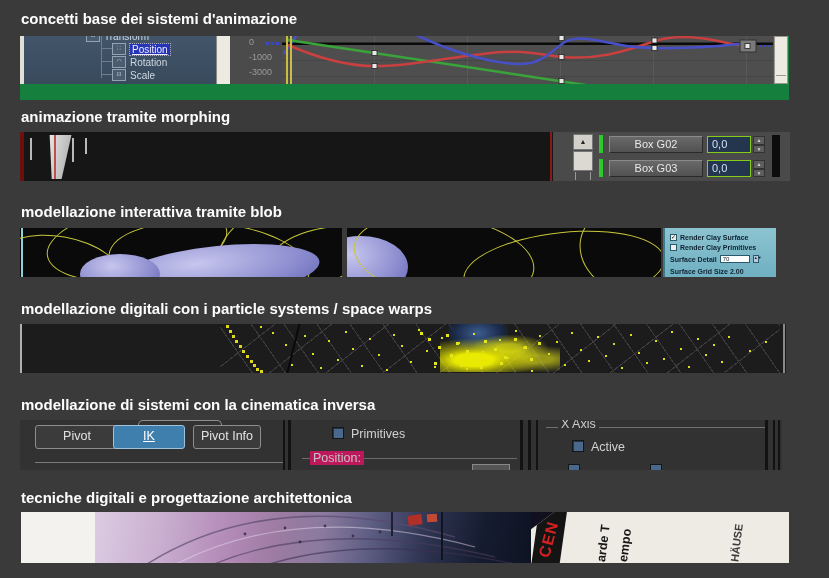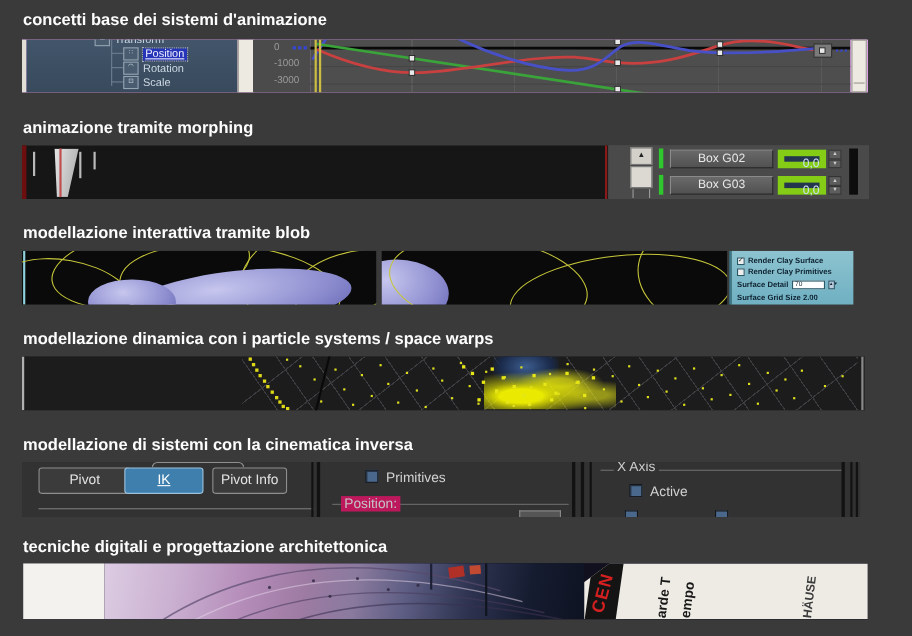--- a/index.html
+++ b/index.html
@@ -2,21 +2,21 @@
 <html><head>
 <meta charset="utf-8">
 <style>
   html,body{margin:0;padding:0;}
   body{width:829px;height:578px;background:#3a3a3a;font-family:"Liberation Sans",sans-serif;position:relative;overflow:hidden;}
   .abs{position:absolute;}
   .title{position:absolute;left:21px;color:#fdfdfd;font-size:15px;font-weight:bold;white-space:nowrap;}
   .strip{position:absolute;left:20px;overflow:hidden;}
 
   
-  #s1{top:36px;width:769px;height:48px;background:#f0abfc;}
+  #s1{top:36px;width:769px;height:64px;background:#15803d;}
   .s1-leftbar{left:0;top:0;width:4px;height:48px;background:#e2dfd6;}
   .s1-tree{left:4px;top:0;width:192px;height:48px;background:linear-gradient(180deg,#42556a,#384a5c);}
   .s1-vline{left:77px;top:0;width:1px;height:42px;background:#6d7e90;}
   .s1-stub{height:1px;width:12px;background:#6d7e90;left:77px;}
   .trow{position:absolute;left:88px;display:flex;align-items:center;gap:4px;height:12px;}
   .ticon{width:12px;height:10px;border:1px solid #93a3b2;background:#4a5d70;color:#c7d3de;font-size:6px;line-height:9px;text-align:center;flex:0 0 auto;}
   .tlabel{font-size:10px;color:#cdd8e2;white-space:nowrap;}
   .tsel{background:#2634b8;color:#eef;text-decoration:underline;padding:0 2px;outline:1px dotted #aab;}
   .s1-vscroll{left:196px;top:0;width:13px;height:48px;background:#edeae1;border-left:1px solid #8a8a82;border-right:1px solid #8a8a82;}
   .s1-values{left:210px;top:0;width:52px;height:48px;background:#4b4b4b;}
@@ -35,21 +35,21 @@
   .s2-tick{position:absolute;width:2px;background:#b9b9b9;}
   .s2-leg{left:26px;top:3px;width:26px;height:44px;background:linear-gradient(100deg,#ececec,#a8a8a8);clip-path:polygon(14% 0,98% 0,60% 100%,22% 100%);}
   .s2-legline{left:34px;top:3px;width:2px;height:44px;background:#c05050;}
   .s2-endline{left:530px;top:0;width:2px;height:49px;background:#8a1a1a;}
   .s2-panel{left:533px;top:0;width:237px;height:49px;background:#4a4a4a;}
   .s2-upbtn{left:20px;top:2px;width:20px;height:16px;background:#d2d0c8;border:1px solid #777;box-sizing:border-box;color:#222;font-size:7px;line-height:14px;text-align:center;}
   .s2-box{left:20px;top:19px;width:20px;height:20px;background:#dbd9d1;border:1px solid #777;box-sizing:border-box;}
   .s2-trk{top:40px;width:1px;height:8px;background:#9a9a9a;}
   .s2-green{left:46px;width:4px;height:18px;background:#2ec82e;}
   .s2-lbtn{left:56px;width:94px;height:17px;background:linear-gradient(#696969,#515151);border:1px solid;border-color:#8a8a8a #2a2a2a #2a2a2a #8a8a8a;box-sizing:border-box;color:#e8e8e8;font-size:11px;text-align:center;line-height:15px;}
-  .s2-val{left:154px;width:44px;height:17px;background:#24364e;border:6px solid #84cc16;box-sizing:border-box;color:#cfe0f8;font-size:11px;line-height:15px;padding-left:4px;text-align:right;}
+  .s2-val{left:154px;width:44px;height:17px;background:#24364e;border:1px solid #84cc16;box-sizing:border-box;color:#cfe0f8;font-size:11px;line-height:15px;padding-left:4px;}
   .s2-spin{left:200px;width:12px;height:17px;display:flex;flex-direction:column;}
   .s2-spin span{flex:1;background:#5d5d5d;border:1px solid #333;font-size:5px;line-height:6px;text-align:center;color:#cfcfcf;}
   .s2-black{left:752px;top:3px;width:8px;height:42px;background:#0d0d0d;}
 
   
   #s3{top:228px;width:756px;height:49px;}
   .s3-view{top:0;height:49px;background:#0a0a0a;overflow:hidden;position:absolute;}
   .s3-va{left:0;width:322px;}
   .s3-vb{left:327px;width:314px;}
   .s3-cyan{left:1px;top:0;width:2px;height:49px;background:#8ed0dc;}
@@ -110,21 +110,21 @@
   .s6-t1{position:absolute;left:66px;top:2px;height:48px;color:#171717;font-size:12.5px;}
   .s6-t2{position:absolute;left:88px;top:2px;height:48px;color:#171717;font-size:12.5px;}
   .s6-t3{position:absolute;left:200px;top:4px;height:46px;color:#3c3c3c;font-size:11px;}
 </style>
 </head>
 <body>
 
 <div class="title" style="top:10px">concetti base dei sistemi d'animazione</div>
 <div class="title" style="top:108px">animazione tramite morphing</div>
 <div class="title" style="top:203px">modellazione interattiva tramite blob</div>
-<div class="title" style="top:300px">modellazione dinamica con i particle systems / space warps</div>
+<div class="title" style="top:300px">modellazione digitali con i particle systems / space warps</div>
 <div class="title" style="top:396px">modellazione di sistemi con la cinematica inversa</div>
 <div class="title" style="top:489px">tecniche digitali e progettazione architettonica</div>
 
 <div id="s1" class="strip">
   <div class="abs s1-leftbar"></div>
   <div class="abs s1-tree">
     <div class="abs s1-vline"></div>
     <div class="abs s1-stub" style="top:12px"></div>
     <div class="abs s1-stub" style="top:25px"></div>
     <div class="abs s1-stub" style="top:38px"></div>

